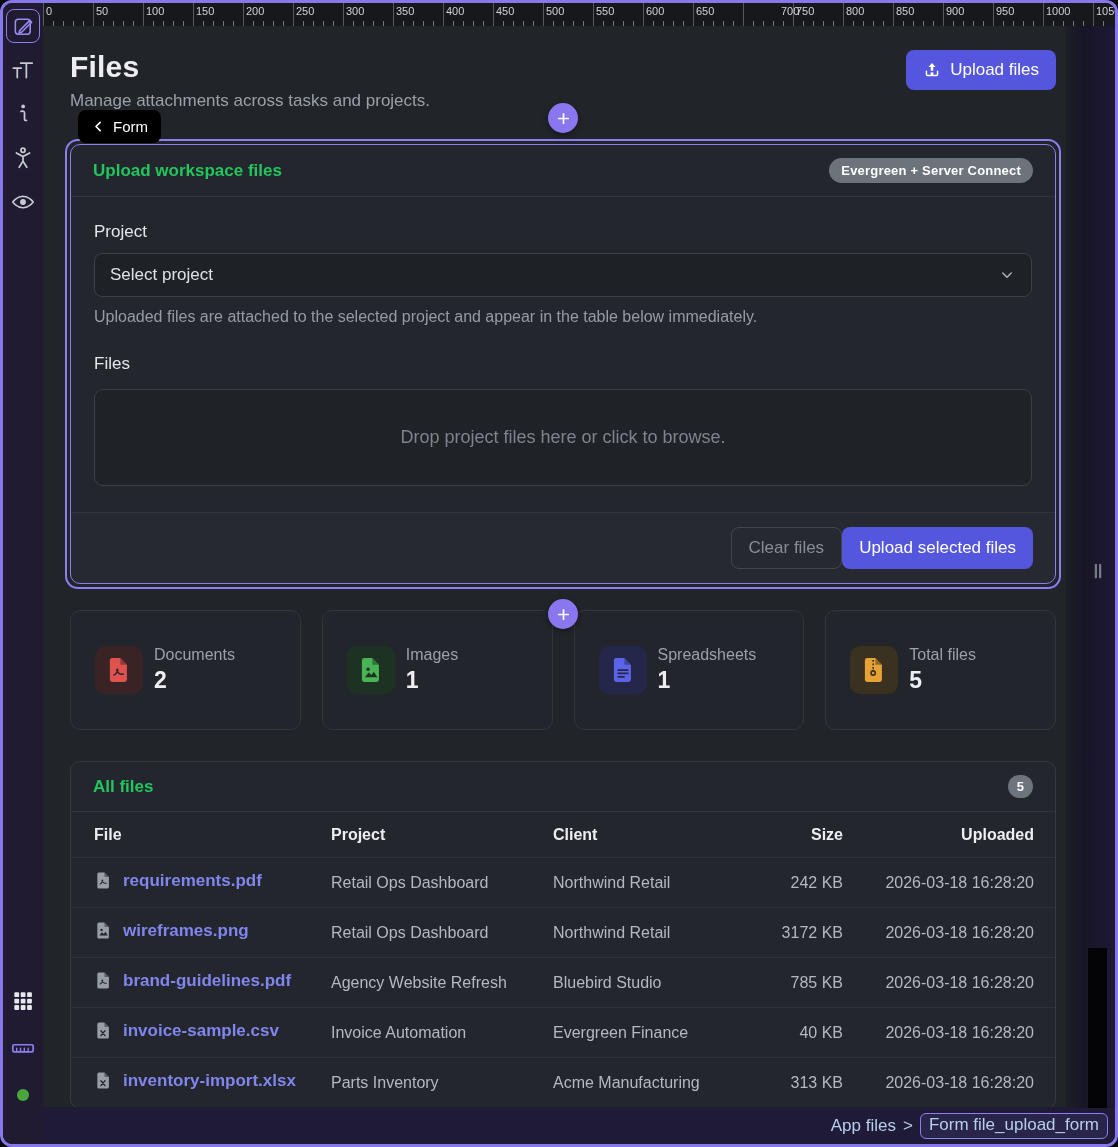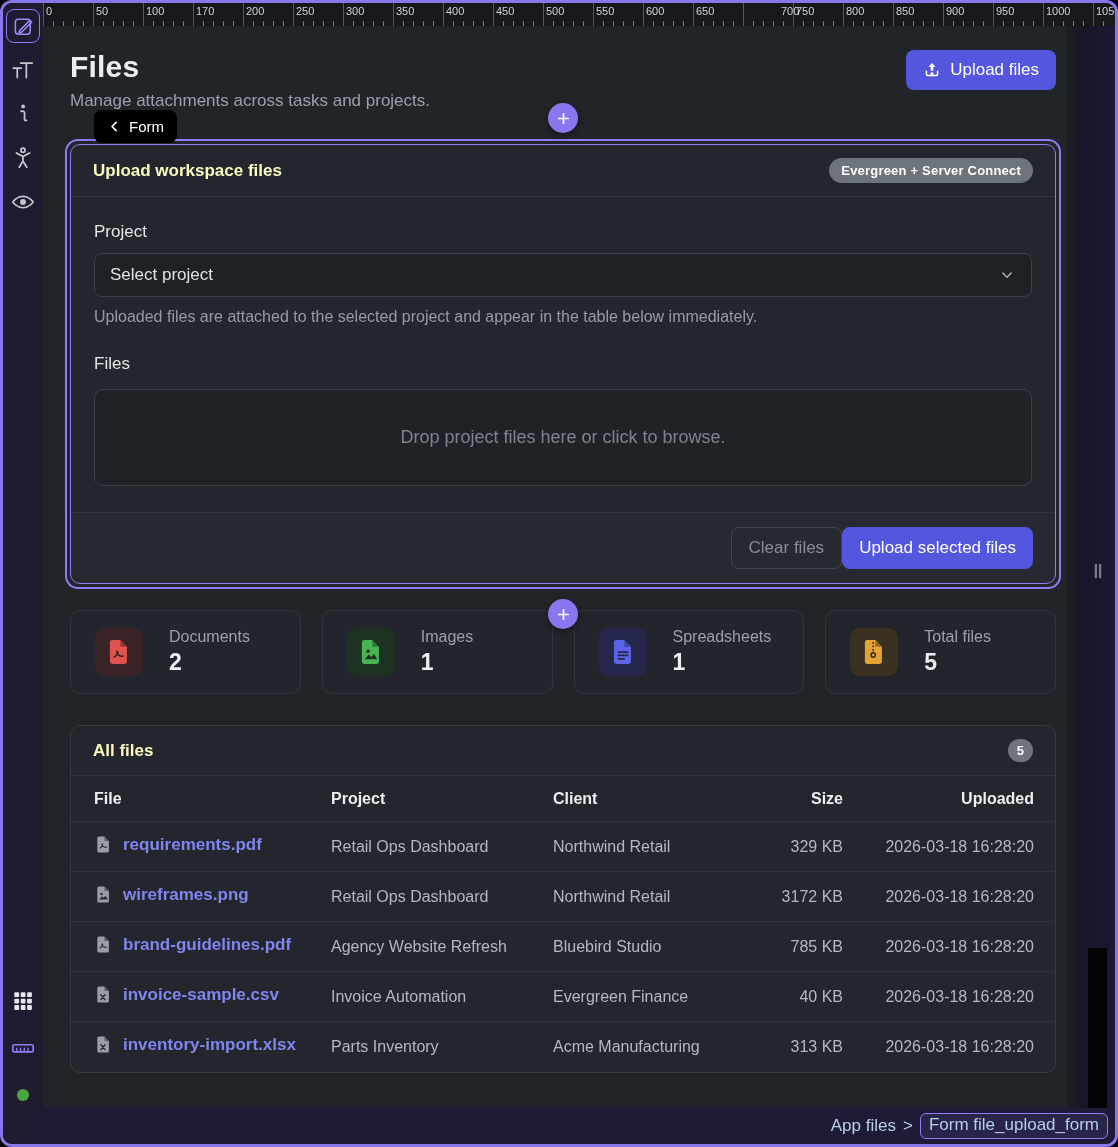--- a/index.html
+++ b/index.html
@@ -57,26 +57,26 @@
   .btn-ghost { background:transparent; border:1px solid #40464e; color:#878e97; }
 
   .float-plus { position:absolute; width:30px; height:30px; border-radius:50%;
     background:#8a76ef; color:#fff; display:flex; align-items:center; justify-content:center;
     z-index:6; cursor:pointer; box-shadow:0 2px 6px rgba(0,0,0,.4); }
   #plus-top { left:478px; top:53px; }
   #plus-mid { left:478px; top:549px; }
 
   .form-badge { position:absolute; left:8px; top:60px; background:#000; color:#fff;
     font-size:15px; border-radius:8px; padding:8px 13px; display:flex; align-items:center;
-    gap:7px; z-index:7; cursor:pointer;margin-left:16px; }
+    gap:7px; z-index:7; cursor:pointer; }
 
   .card { background:#23262c; border:1px solid #363b42; border-radius:10px; }
   .card-head { display:flex; justify-content:space-between; align-items:center;
     padding:13px 22px; border-bottom:1px solid #30353c; }
-  .card-title { font-size:17px; font-weight:600; color:#fef9c3; }
+  .card-title { font-size:17px; font-weight:600; color:#22c55e; }
   .badge-gray { background:#6c737b; color:#fff; font-size:13px; font-weight:700;
     padding:5px 12px; border-radius:13px; letter-spacing:.2px; }
 
   .form-card { margin-top:33px; position:relative; border-color:#8a7ef2; }
   .form-card::after { content:""; position:absolute; inset:-6px; border:2px solid #8a7ef2;
     border-radius:13px; pointer-events:none; }
   .card-body { padding:25px 23px 26px; }
   .field-label { font-size:17px; color:#e4e7ea; }
   .select { margin-top:11px; height:44px; border:1px solid #3b4148; border-radius:8px;
     background:#1e2126; display:flex; align-items:center; justify-content:space-between;
@@ -85,21 +85,21 @@
   .help { margin-top:11px; font-size:16px; color:#959ca4; }
   .files-label { margin-top:28px; }
   .dropzone { margin-top:15px; height:97px; border:1px solid #3a4047; border-radius:9px;
     background:#1f2227; display:flex; align-items:center; justify-content:center;
     font-size:18px; color:#7d848d; cursor:pointer; }
   .card-foot { border-top:1px solid #30353c; padding:14px 22px; display:flex;
     justify-content:flex-end; background:rgba(255,255,255,.015);
     border-radius:0 0 10px 10px; }
 
   .stats { display:flex; gap:21px; margin-top:26px; }
-  .stat-card { flex:1; height:84px; display:flex; align-items:center; gap:26px;
+  .stat-card { flex:1; height:120px; display:flex; align-items:center; gap:11px;
     padding:0 24px; background:#22252b; border:1px solid #31363d; border-radius:10px; }
   .stat-tile { width:48px; height:48px; border-radius:10px; display:flex;
     align-items:center; justify-content:center; flex:0 0 48px; }
   .stat-label { font-size:16px; color:#9aa1a8; }
   .stat-value { font-size:23px; font-weight:700; color:#eceef1; margin-top:3px; }
 
   .table-card { margin-top:31px; overflow:hidden; }
   .badge-count { background:#6d747d; color:#fff; font-size:13px; font-weight:700;
     padding:4px 9px; border-radius:12px; min-width:14px; text-align:center; }
   table { width:100%; border-collapse:collapse; font-size:16px; }
@@ -211,21 +211,21 @@
       <div class="tick" style="left: 70px;"></div>
       <div class="tick" style="left: 80px;"></div>
       <div class="tick" style="left: 90px;"></div>
       <div class="tick major" style="left: 100px;"></div>
       <div class="tick-label" style="left: 103px;">100</div>
       <div class="tick" style="left: 110px;"></div>
       <div class="tick" style="left: 120px;"></div>
       <div class="tick" style="left: 130px;"></div>
       <div class="tick" style="left: 140px;"></div>
       <div class="tick major" style="left: 150px;"></div>
-      <div class="tick-label" style="left: 153px;">170</div>
+      <div class="tick-label" style="left: 153px;">150</div>
       <div class="tick" style="left: 160px;"></div>
       <div class="tick" style="left: 170px;"></div>
       <div class="tick" style="left: 180px;"></div>
       <div class="tick" style="left: 190px;"></div>
       <div class="tick major" style="left: 200px;"></div>
       <div class="tick-label" style="left: 203px;">200</div>
       <div class="tick" style="left: 210px;"></div>
       <div class="tick" style="left: 220px;"></div>
       <div class="tick" style="left: 230px;"></div>
       <div class="tick" style="left: 240px;"></div>
@@ -485,21 +485,21 @@
             </thead>
           <tbody id="tbody">
               <tr>
                 <td class="c0"><span class="row-ico ico"><svg viewBox="0 0 24 24" width="19" height="19">
                       <path d="M6.2 1.8h7l5.6 5.8v12.6a2 2 0 0 1-2 2H6.2a2 2 0 0 1-2-2V3.8a2 2 0 0 1 2-2z" fill="#989ea6"></path>
                       <path d="M13.2 1.8l5.6 5.8h-5.6z" fill="#23262c" opacity=".5"></path>
                       <path d="M7.6 16.4c1.3-.4 4-3.5 3.4-4.6-.6-1.1-2 .5.5 2.6 2 1.7 4.2 1 4.2 1" stroke="#23262c" stroke-width="1.3" fill="none" stroke-linecap="round"></path>
                     </svg></span><a class="file-link">requirements.pdf</a></td>
                 <td class="c1">Retail Ops Dashboard</td>
                 <td class="c2">Northwind Retail</td>
-                <td class="c3">329 KB</td>
+                <td class="c3">242 KB</td>
                 <td class="c4">2026-03-18 16:28:20</td>
               </tr>
               <tr>
                 <td class="c0"><span class="row-ico ico"><svg viewBox="0 0 24 24" width="19" height="19">
                       <path d="M6.2 1.8h7l5.6 5.8v12.6a2 2 0 0 1-2 2H6.2a2 2 0 0 1-2-2V3.8a2 2 0 0 1 2-2z" fill="#989ea6"></path>
                       <path d="M13.2 1.8l5.6 5.8h-5.6z" fill="#23262c" opacity=".5"></path>
                       <circle cx="9.5" cy="11.3" r="1.5" fill="#23262c"></circle>
                       <path d="M6.7 18.2l3.4-4.1 2.3 2.2 2.1-2.7 2.9 4.6z" fill="#23262c"></path>
                     </svg></span><a class="file-link">wireframes.png</a></td>
                 <td class="c1">Retail Ops Dashboard</td>

